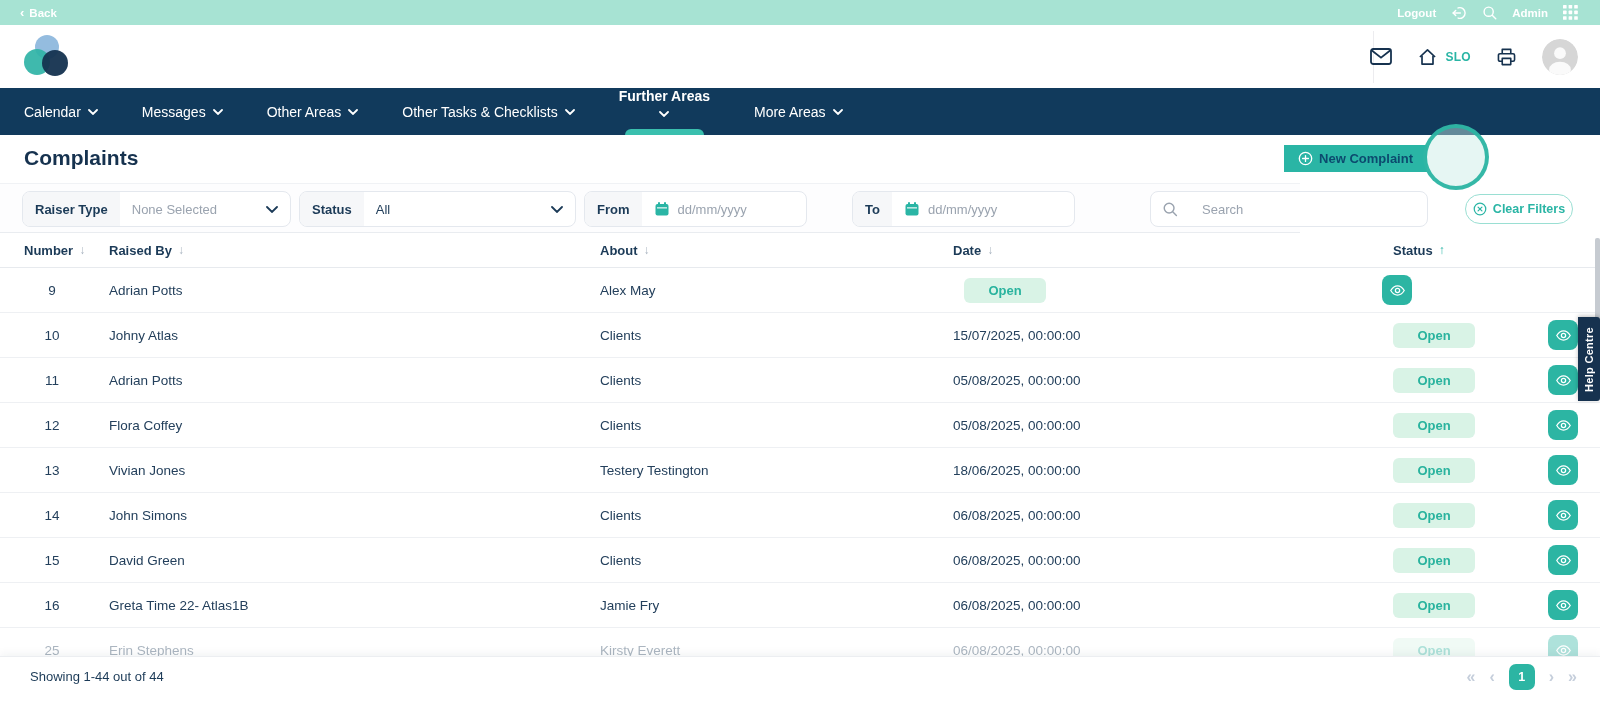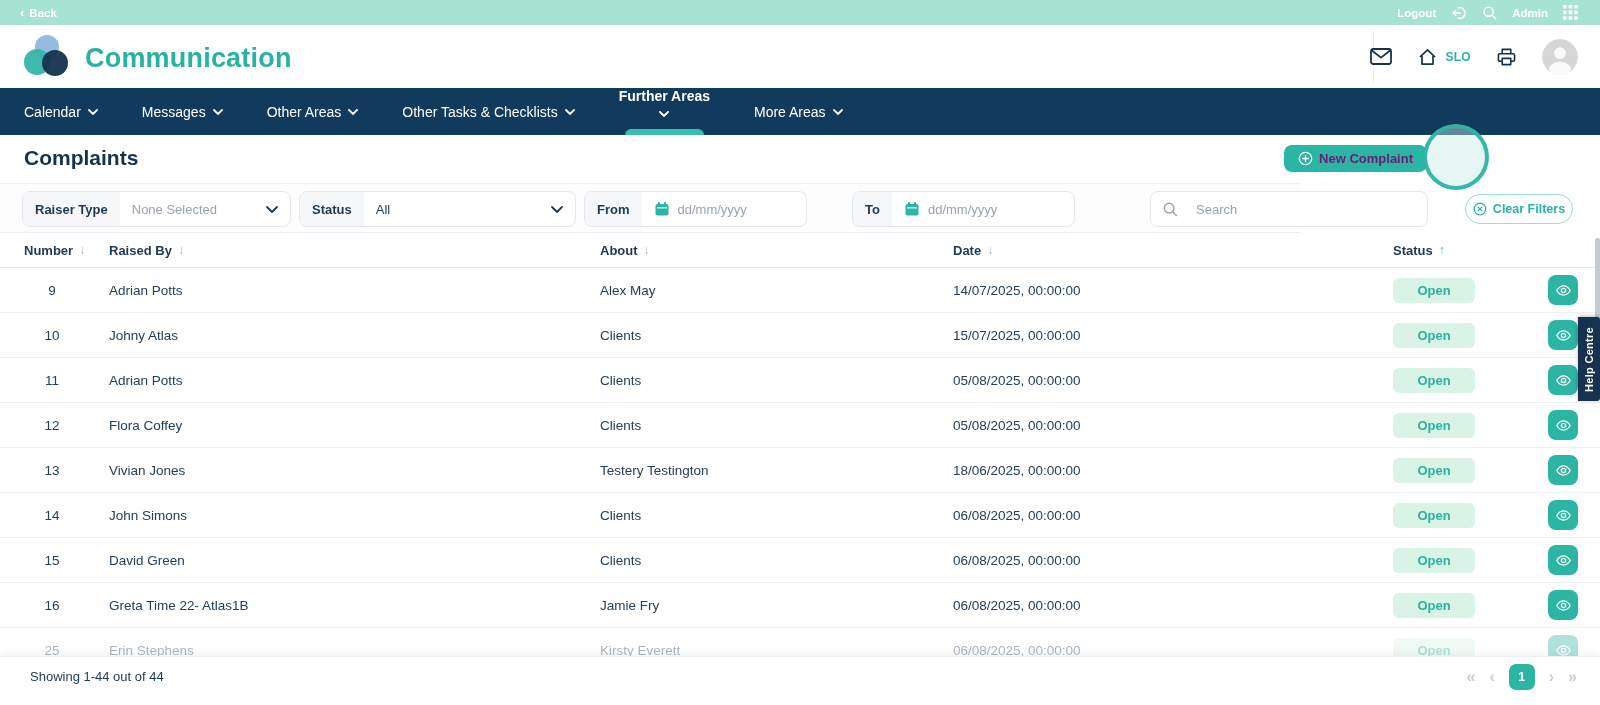--- a/index.html
+++ b/index.html
@@ -31,41 +31,41 @@
   .nav-item { position:relative; height:47px; display:flex; align-items:center; gap:7px; color:#fff;
               font-size:14px; font-weight:500; cursor:pointer; white-space:nowrap; }
   .nav-item.active { font-weight:700;flex-direction:column; }
   .nav-item.active::after { content:""; position:absolute; left:6px; right:6px; bottom:0; height:6px;
               background:#3abfae; border-radius:6px 6px 0 0; }
 
   
   .titlerow { position:absolute; top:135px; left:0; width:1444px; height:48px; background:#fff; }
   .page-title { position:absolute; left:24px; top:11px; font-size:21px; font-weight:700; color:#16324f; }
   .new-btn { position:absolute; right:17px; top:10px; height:27px; display:flex; align-items:center; gap:6px;
-             background:#2ab5a5; color:#701a75; border:none; border-radius:8px; padding:0 14px;
+             background:#2ab5a5; color:#0c4a6e; border:none; border-radius:0; padding:0 14px;
              font-size:13px; font-weight:600; font-family:inherit; cursor:pointer; z-index:10; }
   .highlight-circle { position:absolute; left:1423px; top:124px; width:66px; height:66px; border-radius:50%;
              border:4px solid rgba(44,181,163,.95); background:rgba(199,236,228,.45); z-index:50; pointer-events:none; }
 
   
   .filters { position:absolute; top:183px; left:0; width:1300px; height:50px; background:#fdfdfe;
              border-top:1px solid #f0f2f5; border-bottom:1px solid #e9ecf0; }
   .fgroup { position:absolute; top:7px; height:36px; background:#fff; border:1px solid #e4e8ee; border-radius:8px;
             display:flex; align-items:center; overflow:hidden; cursor:pointer; }
   .flabel { height:100%; display:flex; align-items:center; padding:0 12px; background:#f6f7f9;
             font-size:13px; font-weight:700; color:#1b3a57; white-space:nowrap; }
   .fvalue { padding-left:12px; font-size:13px; color:#24405c; display:flex; align-items:center; gap:8px; }
   .fvalue.placeholder { color:#9aa3af; }
   .fchev { position:absolute; right:12px; top:14px; }
   .g-raiser { left:22px;  width:269px; }
   .g-status { left:299px; width:277px; }
   .g-from   { left:584px; width:223px; }
   .g-to     { left:852px; width:223px; }
   .search-wrap { position:absolute; left:1150px; top:7px; width:278px; height:36px; background:#fff;
-            border:1px solid #e4e8ee; border-radius:8px; display:flex; align-items:center; padding:0 11px; gap:18px; }
+            border:1px solid #e4e8ee; border-radius:8px; display:flex; align-items:center; padding:0 11px; gap:24px; }
   .search-wrap input { border:none; outline:none; flex:1; font-size:13px; color:#24405c; font-family:inherit; background:transparent; }
   .search-wrap input::placeholder { color:#9aa3af; }
   .clear-btn { position:absolute; left:1465px; top:10px; width:108px; height:30px; background:#fff;
             border:1px solid #9adfd3; border-radius:16px; color:#2ab5a5; font-size:12.5px; font-weight:700;
             font-family:inherit; display:flex; align-items:center; justify-content:center; gap:6px; cursor:pointer; }
 
   
   .grid-cols { display:grid; grid-template-columns:85px 491px 353px 429px 166px 30px; padding-left:24px; align-items:center; }
   .thead { position:absolute; top:233px; left:0; width:1600px; height:35px; background:#fff; border-bottom:1px solid #e7eaee;text-align:center; }
   .th { display:flex; align-items:center; gap:6px; font-size:13px; font-weight:700; color:#1b3a57; cursor:pointer; }
@@ -138,21 +138,20 @@
 
 <div class="header">
   <div class="brand">
     <span>
       <svg width="50" height="45" viewBox="0 0 50 45">
         <circle cx="25" cy="13" r="12" fill="#8bb6dc" opacity=".92"></circle>
         <circle cx="15" cy="28" r="13" fill="#2fb3a6" opacity=".92"></circle>
         <circle cx="33" cy="29" r="13" fill="#14324f" opacity=".95"></circle>
       </svg>
     </span>
-    <span class="app-title">Communication</span>
   </div>
   <div class="header-divider"></div>
   <div class="header-actions">
     <button class="hact">
       <svg width="22" height="17" viewBox="0 0 22 17" fill="none" stroke="#16324f" stroke-width="1.8">
         <rect x="1" y="1" width="20" height="15" rx="2.2"></rect>
           <path d="M2.2 2.8L11 9.6l8.8-6.8" stroke-linecap="round"></path>
       </svg>
     </button>
     <button class="hact">
@@ -314,21 +313,20 @@
       <span class="sort asc-active">↑</span>
     </div>
   <div></div>
 </div>
 
 <div id="rows">
   <div class="trow grid-cols">
     <div><span class="num v-number">9</span></div>
     <div class="v-raised">Adrian Potts</div>
     <div class="v-about">Alex May</div>
-    <div class="v-date">14/07/2025, 00:00:00</div>
     <div><span class="badge v-status">Open</span></div>
     <div>
       <button class="eye-btn">
         <svg width="17" height="17" viewBox="0 0 24 24" fill="none" stroke="#fff" stroke-width="1.8">
           <path d="M12 5.5C6.5 5.5 2.5 12 2.5 12s4 6.5 9.5 6.5 9.5-6.5 9.5-6.5-4-6.5-9.5-6.5z"></path>
           <circle cx="12" cy="12" r="3"></circle>
         </svg>
       </button>
     </div>
   </div>

